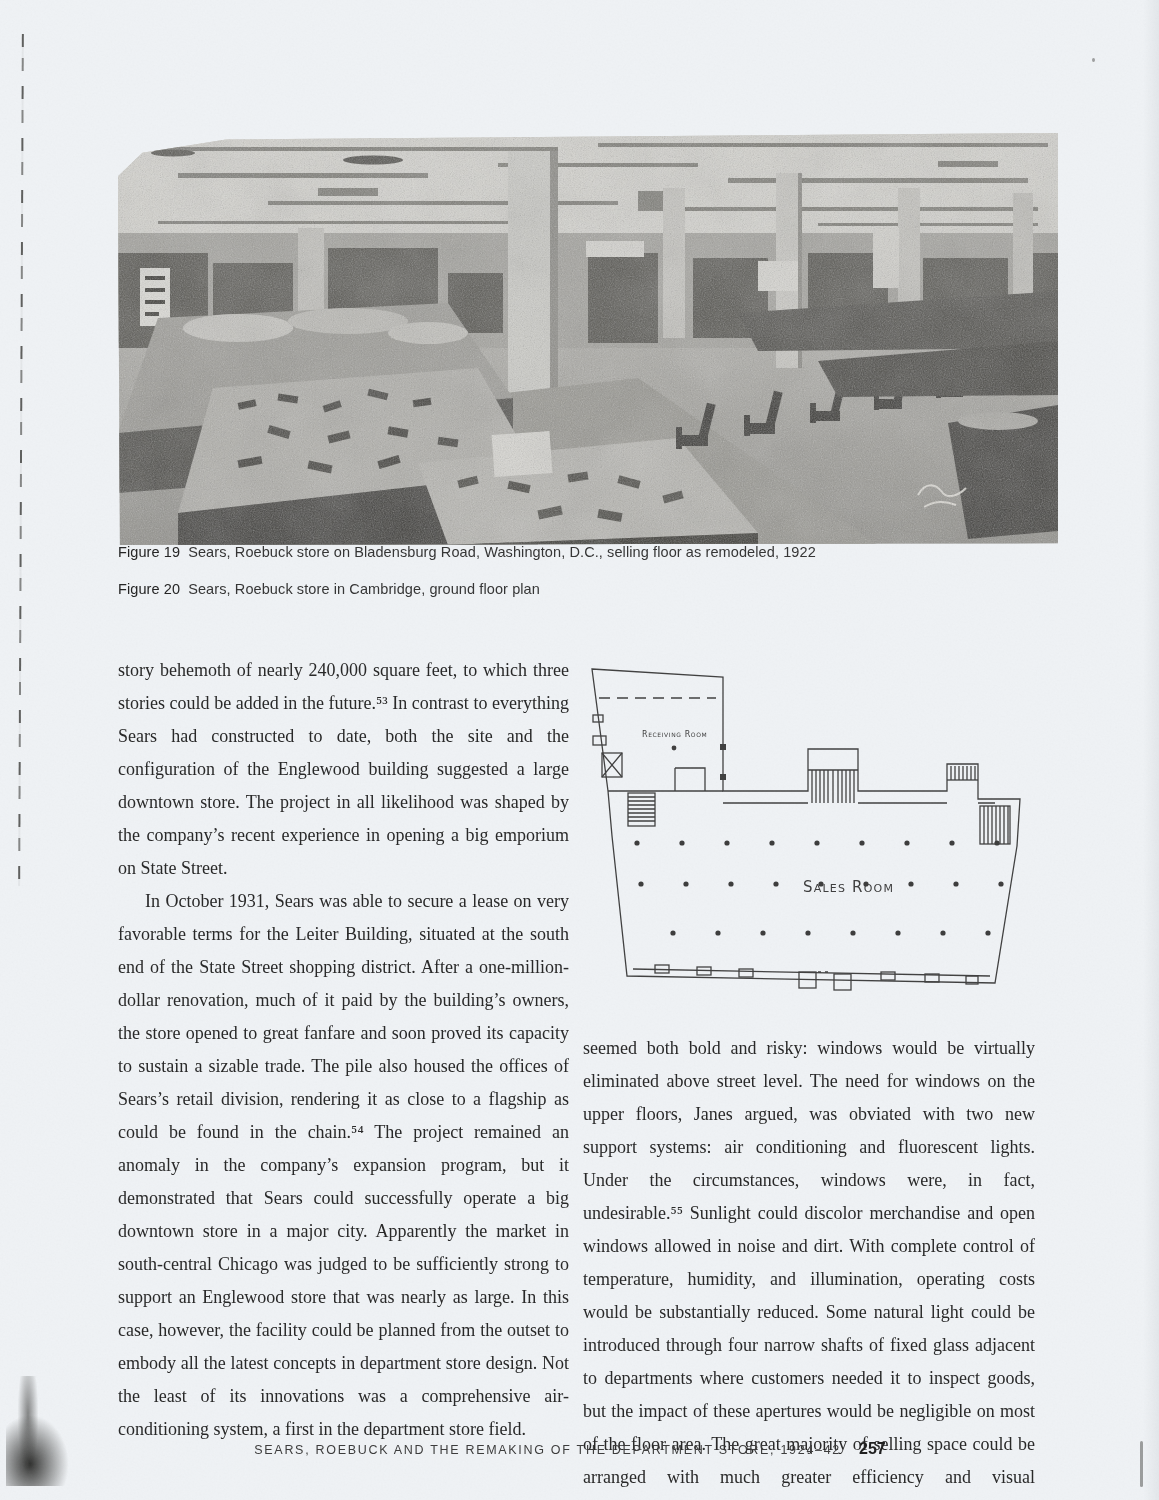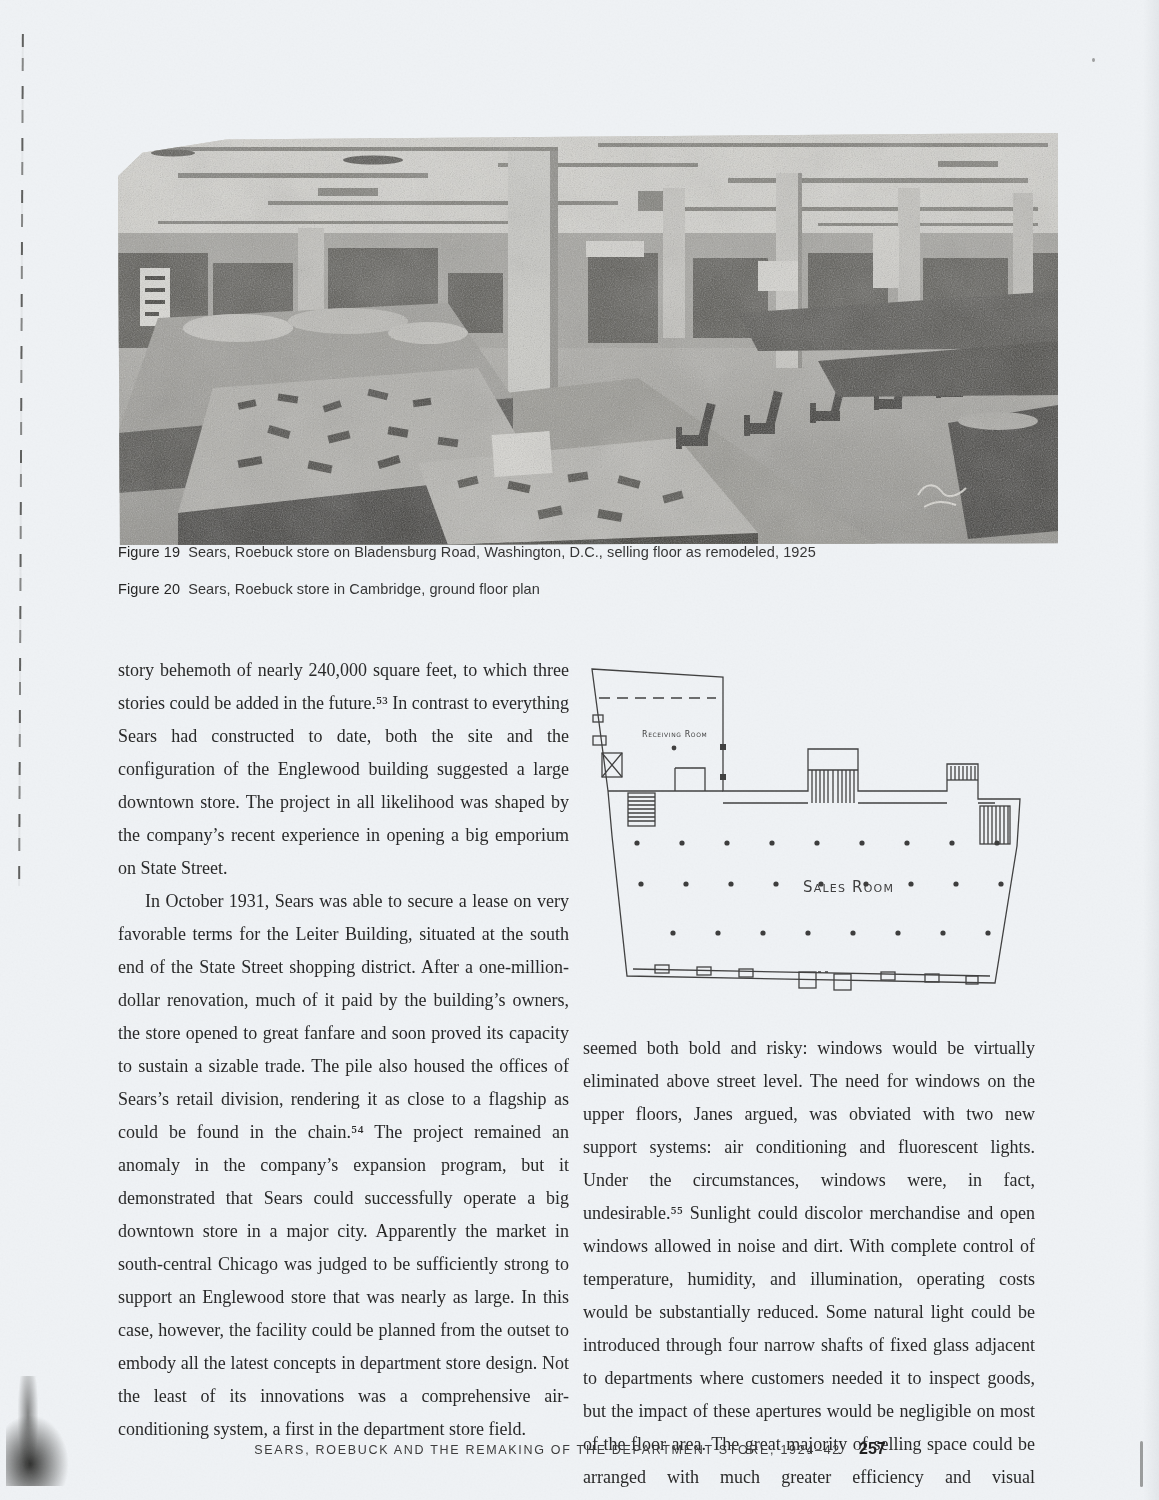--- a/index.html
+++ b/index.html
@@ -226,21 +226,21 @@
         <path d="M800,362 c8,-14 18,-11 24,-3 c6,8 17,3 24,-4"></path>
         <path d="M806,374 c10,-6 22,-6 32,-2"></path>
       </g>
 
       <rect width="940" height="412" filter="url(#blotch)" opacity="0.20"></rect>
       <rect width="940" height="412" filter="url(#grain)" opacity="0.42"></rect>
     </svg>
   </div>
 
   <div class="caption cap19">
-    <span class="fig-label">Figure 19</span><span>Sears, Roebuck store on Bladensburg Road, Washington, D.C., selling floor as remodeled, 1925</span>
+    <span class="fig-label">Figure 19</span><span>Sears, Roebuck store on Bladensburg Road, Washington, D.C., selling floor as remodeled, 1922</span>
   </div>
   <div class="caption cap20">
     <span class="fig-label">Figure 20</span><span>Sears, Roebuck store in Cambridge, ground floor plan</span>
   </div>
 
   <div class="col col-left">
       <p class="para">story behemoth of nearly 240,000 square feet, to which three stories could be added in the future.⁵³ In contrast to everything Sears had constructed to date, both the site and the configuration of the Englewood building suggested a large downtown store. The project in all likelihood was shaped by the company’s recent experience in opening a big emporium on State Street.</p>
       <p class="para ind">In October 1931, Sears was able to secure a lease on very favorable terms for the Leiter Building, situated at the south end of the State Street shopping district. After a one-million-dollar renovation, much of it paid by the building’s owners, the store opened to great fanfare and soon proved its capacity to sustain a sizable trade. The pile also housed the offices of Sears’s retail division, rendering it as close to a flagship as could be found in the chain.⁵⁴ The project remained an anomaly in the company’s expansion program, but it demonstrated that Sears could successfully operate a big downtown store in a major city. Apparently the market in south-central Chicago was judged to be sufficiently strong to support an Englewood store that was nearly as large. In this case, however, the facility could be planned from the outset to embody all the latest concepts in department store design. Not the least of its innovations was a comprehensive air-conditioning system, a first in the department store field.</p>
     </div>
   <div class="col col-right">

